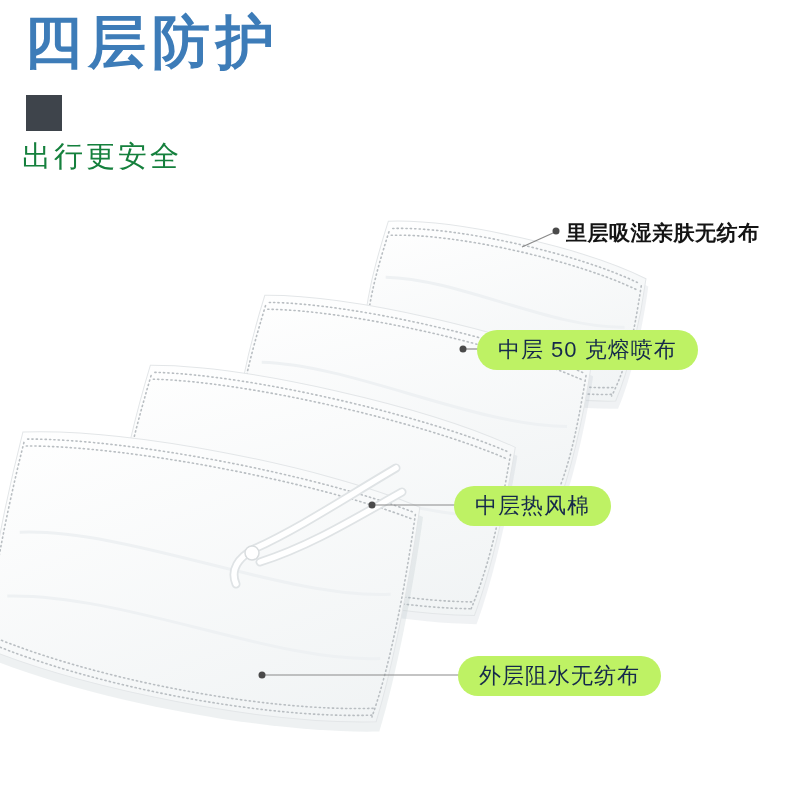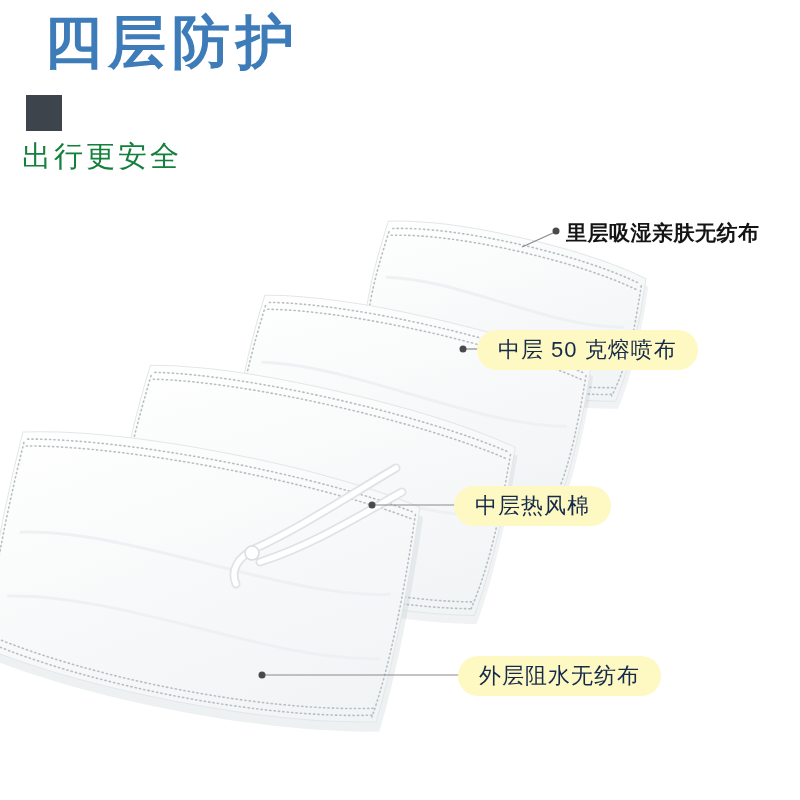--- a/index.html
+++ b/index.html
@@ -1,30 +1,30 @@
 <!DOCTYPE html>
 <html><head>
 <meta charset="utf-8">
 <style>
   html,body{margin:0;padding:0;background:#ffffff;}
   body{width:800px;height:800px;position:relative;overflow:hidden;
        font-family:"Liberation Sans","DejaVu Sans",sans-serif;}
   .page{position:absolute;inset:0;width:800px;height:800px;background:#ffffff;}
 
   .title{position:absolute;left:24px;top:10px;font-size:58px;font-weight:bold;
-         color:#3d7cb8;letter-spacing:6px;line-height:1.1;margin-left:20px;}
+         color:#3d7cb8;letter-spacing:6px;line-height:1.1;}
   .deco-square{position:absolute;left:26px;top:95px;width:36px;height:36px;background:#3e444b;}
   .subtitle{position:absolute;left:22px;top:137px;font-size:29px;color:#15803d;
             letter-spacing:3px;font-weight:500;}
 
   .illustration{position:absolute;left:0;top:0;width:800px;height:800px;}
 
   .label-plain{position:absolute;left:566px;top:219px;font-size:21px;font-weight:600;
                color:#141414;letter-spacing:.5px;white-space:nowrap;}
-  .label-pill{position:absolute;background:#fef9c3;color:#15294b;font-size:22px;
+  .label-pill{position:absolute;background:#bef264;color:#15294b;font-size:22px;
               padding:5px 21px;border-radius:22px;letter-spacing:1px;white-space:nowrap;
               font-weight:500;}
   #label2{left:477px;top:330px;}
   #label3{left:454px;top:486px;}
   #label4{left:458px;top:656px;}
 </style>
 </head>
 <body>
 
 <div class="page">

